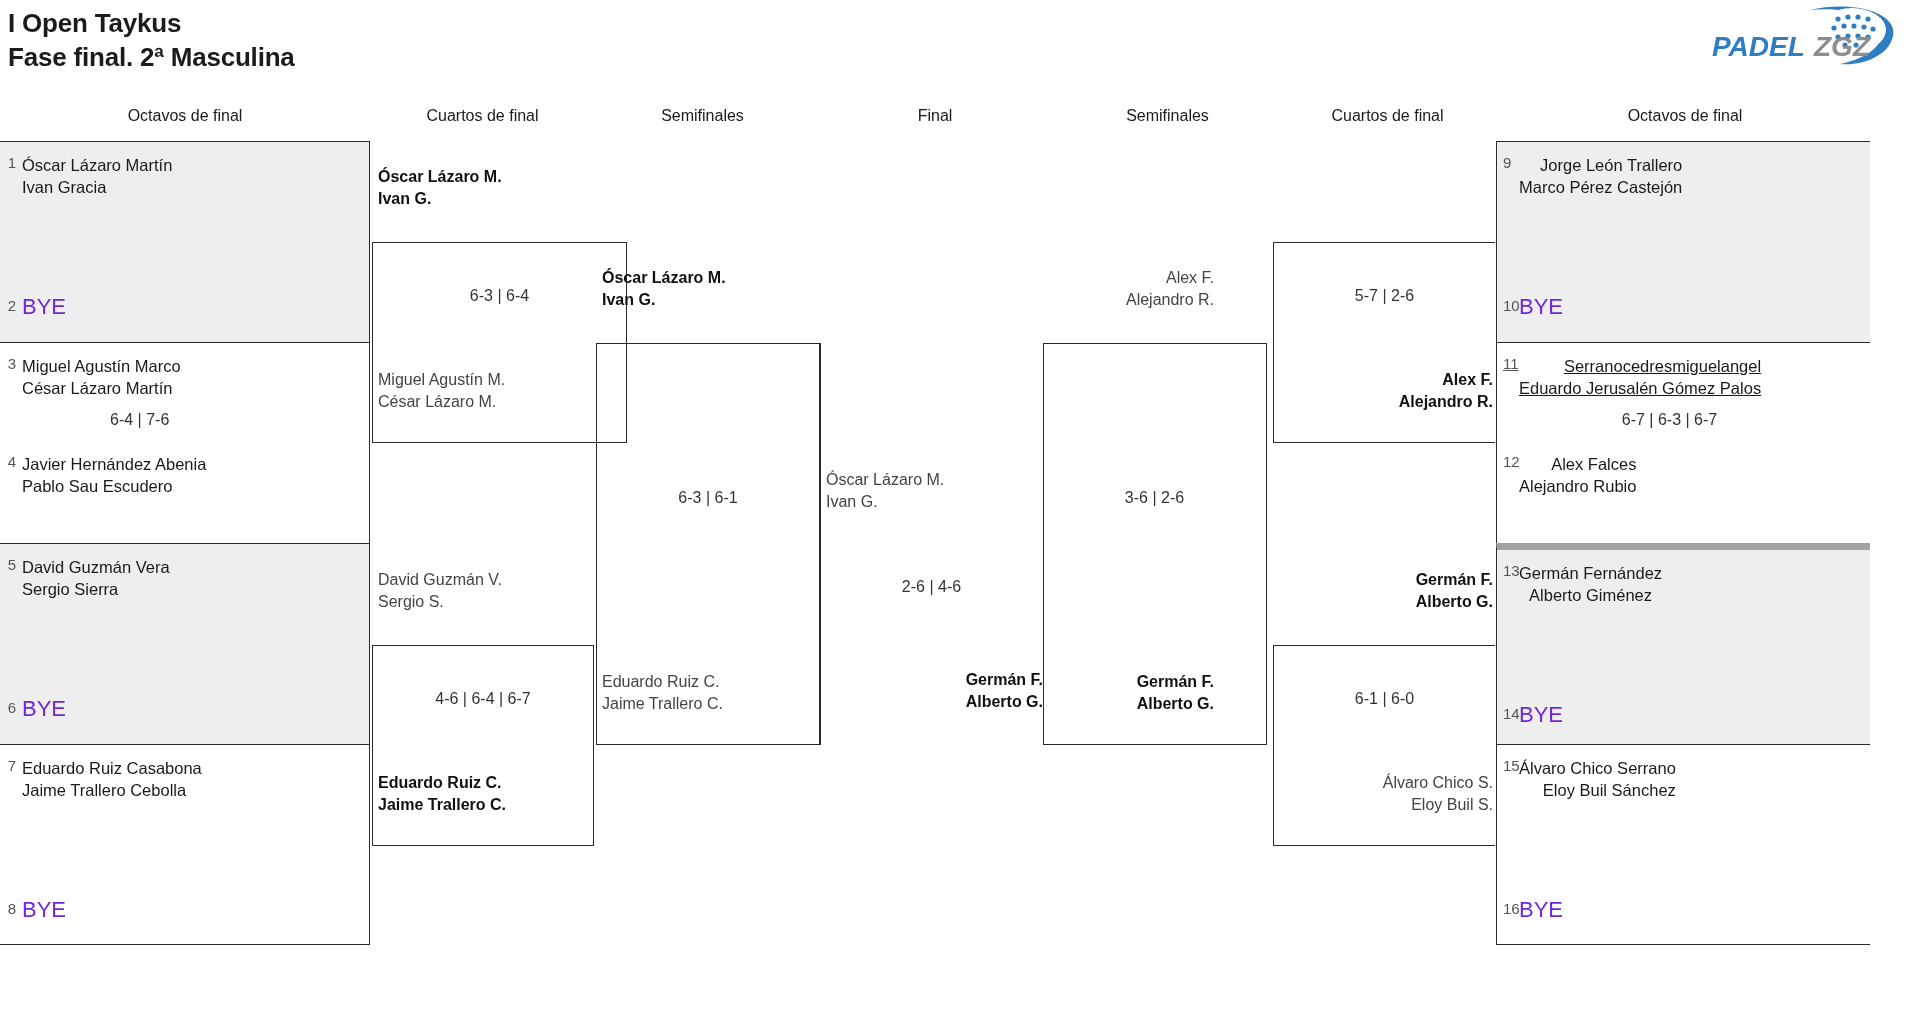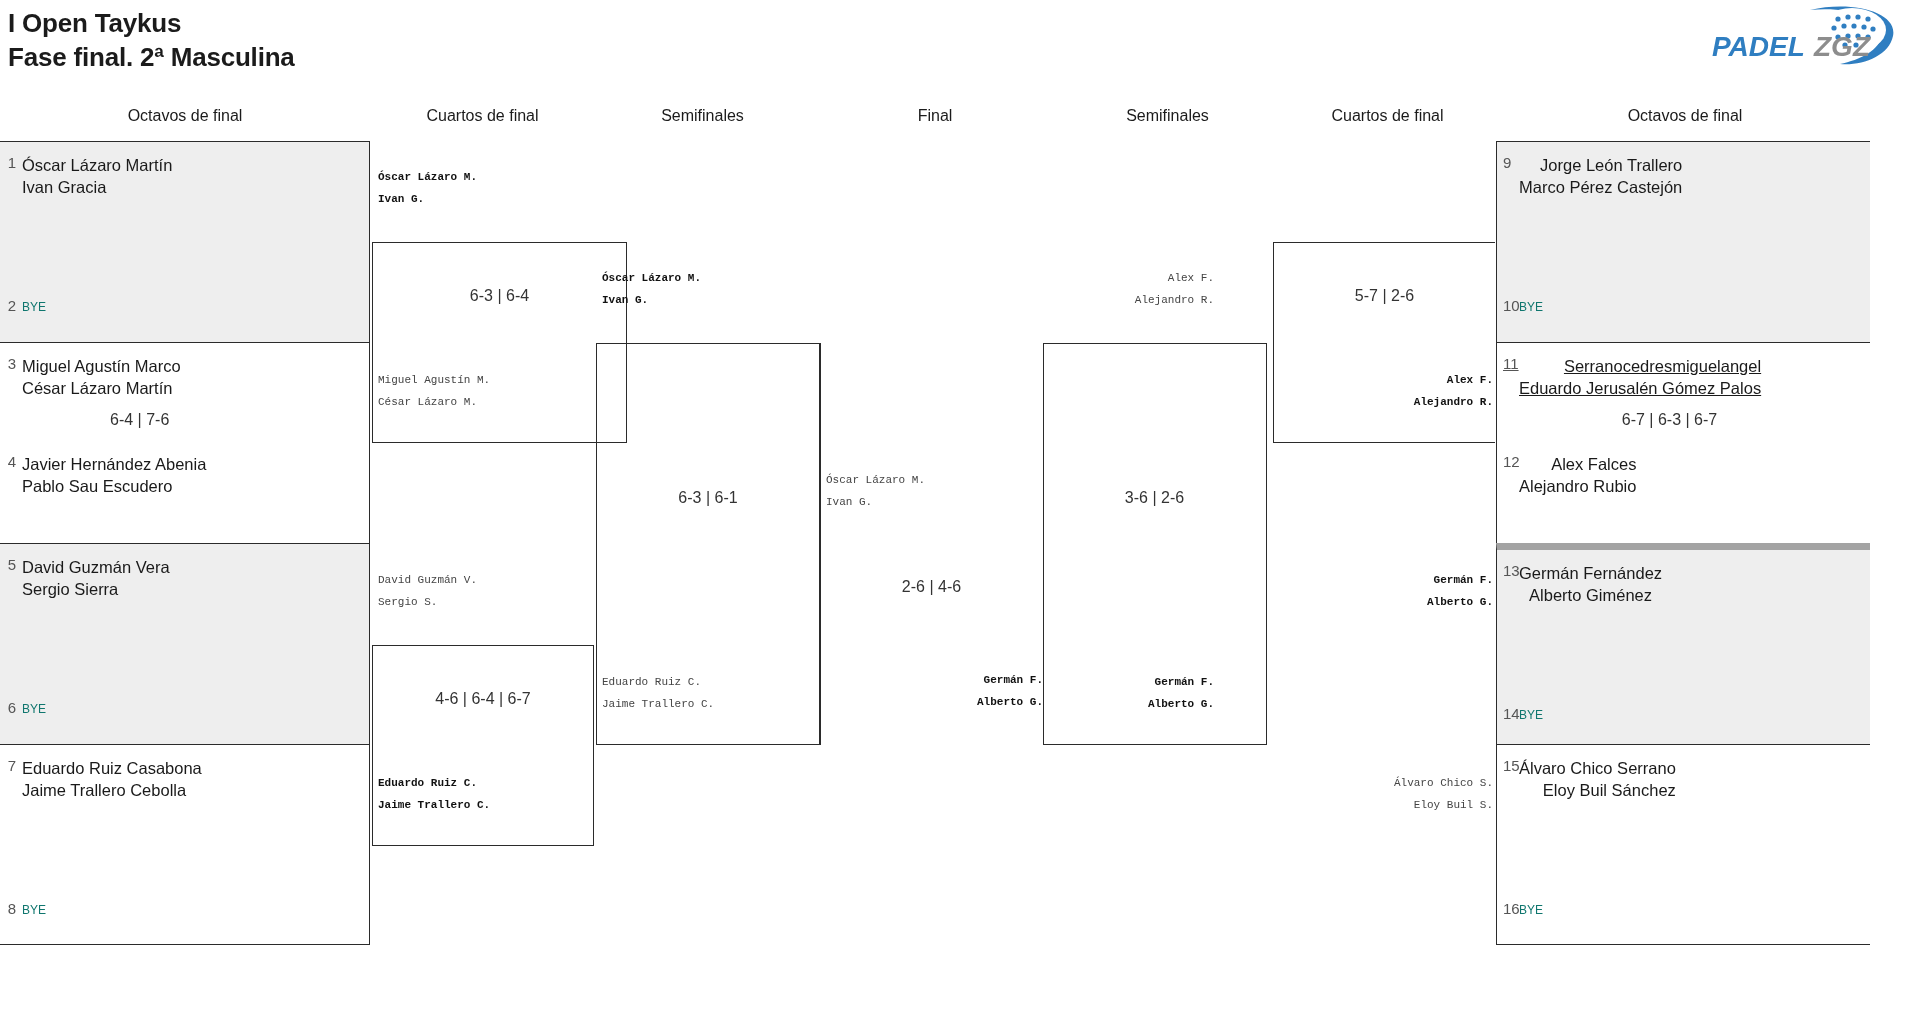--- a/index.html
+++ b/index.html
@@ -29,38 +29,38 @@
   .slot { position: absolute; display: flex; }
   .slot.shaded { background: #eeeeee; }
   .slot.plain  { background: #ffffff; }
 
   .seed {
     font-size: 15px; color: #555555; line-height: 17px;
     width: 22px; flex: 0 0 22px; text-align: right; padding-right: 6px;
   }
   .names { font-size: 16.5px; line-height: 22px; }
   .names .nm { display: block; white-space: nowrap; }
-  .bye { font-size: 12px; color: #0f766e; line-height: 20px; }
+  .bye { font-size: 22px; color: #6d28d9; line-height: 20px; }
 
   
   .side-left .inner { display: flex; align-items: flex-start; }
   .side-left .names { text-align: left; }
   
   .side-right .inner { display: flex; align-items: flex-start; flex-direction: row-reverse; }
   .side-right .names { text-align: right; }
   .side-right .seed { text-align: left; padding-right: 0; padding-left: 6px; }
 
   .score { position: absolute; font-size: 16px; color: #333333; white-space: nowrap; }
 
   .ln { position: absolute; background: #2b2b2b; }
   .ln.v { width: 1px; }
 
   .r1box { position: absolute; border: 1px solid #2b2b2b; }
 
-  .adv { position: absolute; font-size: 11px; line-height: 22px; white-space: nowrap; font-family: Liberation Mono, monospace; }
+  .adv { position: absolute; font-size: 16px; line-height: 22px; white-space: nowrap; }
   .adv.w .nm { font-weight: 700; color: #111111; display: block; }
   .adv.l .nm { font-weight: 400; color: #444444; display: block; }
   .adv.right { text-align: right; }
 </style>
 </head>
 <body>
 
 <div id="root">
 
   <div class="title-block">
@@ -227,20 +227,23 @@
   </div>
   <div class="adv w right" style="left:1275px;width:218px;top:369px;">
     <span class="nm">Alex F.</span>
     <span class="nm">Alejandro R.</span>
   </div>
 
   <div class="adv w right" style="left:1275px;width:218px;top:569px;">
     <span class="nm">Germán F.</span>
     <span class="nm">Alberto G.</span>
   </div>
+  <div class="r1box" style="left:1273px;top:645px;width:222px;height:201px;border-right:none;">
+    <div class="score" style="left:0;right:0;top:44px;text-align:center;">6-1 | 6-0</div>
+  </div>
   <div class="adv l right" style="left:1275px;width:218px;top:772px;">
     <span class="nm">Álvaro Chico S.</span>
     <span class="nm">Eloy Buil S.</span>
   </div>
 
   <div class="slot shaded side-right" style="left:1496px;top:141px;width:374px;height:201px;border-top:1px solid #2b2b2b;border-left:1px solid #2b2b2b;">
     <div class="inner" style="position:absolute;right:0;left:0;top:12px;justify-content:flex-end;">
       <span class="seed" style="order:2;">9</span>
       <span class="names winner" style="order:1;">
         <span class="nm">Jorge León Trallero</span>

